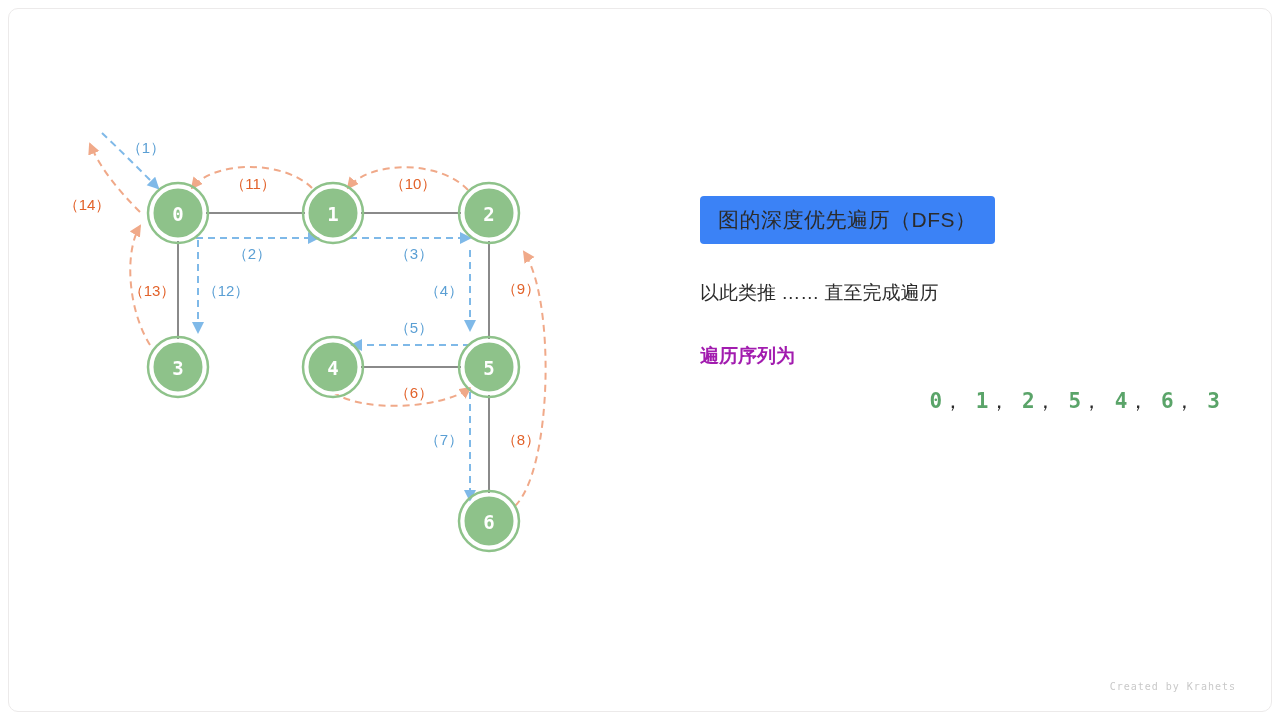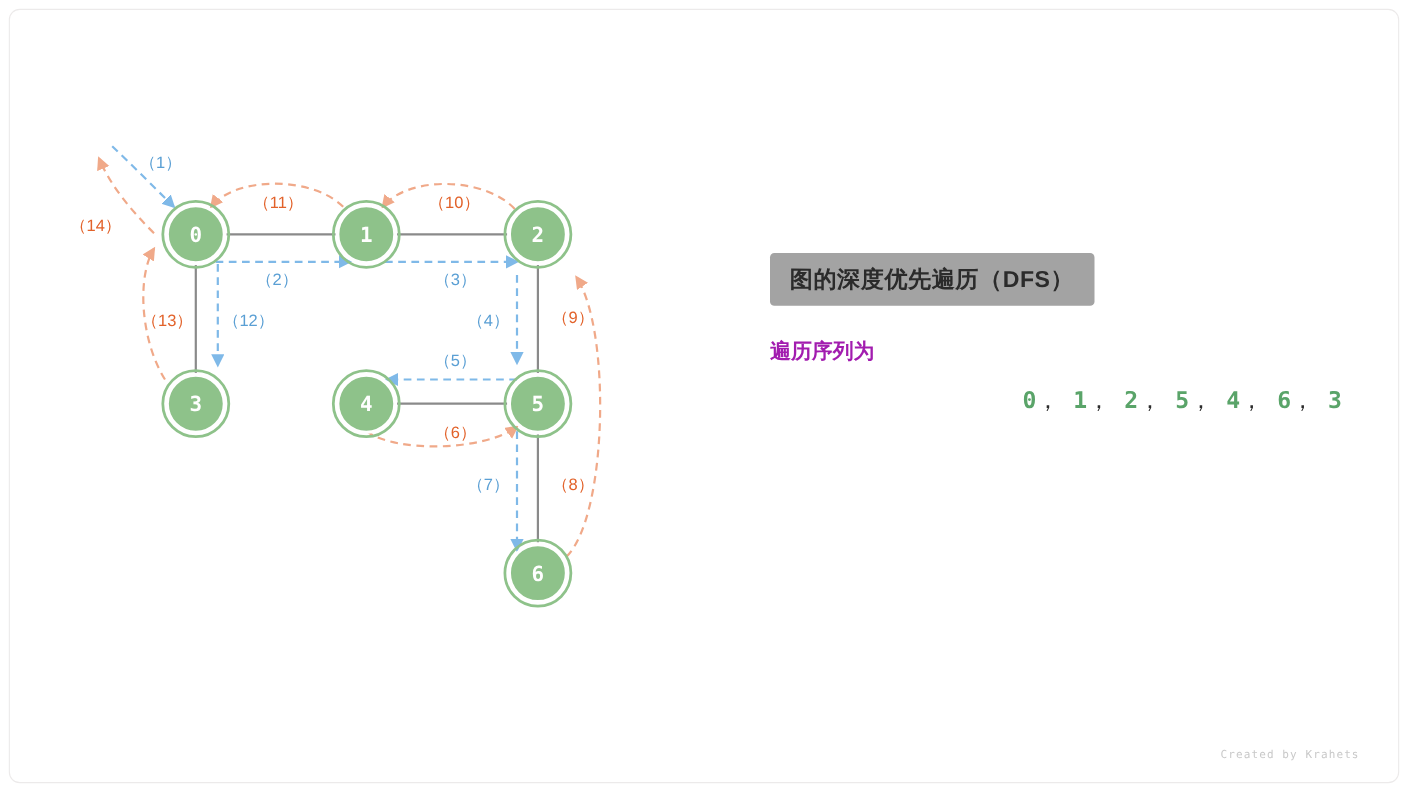--- a/index.html
+++ b/index.html
@@ -34,28 +34,27 @@
     height: 720px;
   }
   .panel {
     position: absolute;
     left: 700px;
     top: 196px;
     width: 520px;
   }
   .panel-title {
     display: inline-block;
-    background: #a3a3a3;
+    background: #3b82f6;
     color: #2b2b2b;
     font-size: 21px;
-    font-weight: bold;
+    font-weight: normal;
     padding: 10px 18px;
     border-radius: 4px;
     letter-spacing: 0.5px;
-    margin-top: 34px;
   }
   .body-lines {
     margin-top: 26px;
     color: #2b2b2b;
     font-size: 19px;
     line-height: 45px;
   }
   .body-line {
     white-space: nowrap;
   }
@@ -244,20 +243,21 @@
       <text class="lbl-blue" x="226" y="296">（12）</text>
       <text class="lbl-orange" x="152" y="296">（13）</text>
       <text class="lbl-orange" x="87" y="210">（14）</text>
     </g>
   </svg>
 
   <div class="panel">
     <div class="panel-title">图的深度优先遍历（DFS）</div>
 
     <div class="body-lines">
+      <div class="body-line">以此类推 …… 直至完成遍历</div>
     </div>
 
     <div class="seq-title">遍历序列为</div>
     <div class="seq-values">
       <span>0</span><span class="sep">，</span>
       <span>1</span><span class="sep">，</span>
       <span>2</span><span class="sep">，</span>
       <span>5</span><span class="sep">，</span>
       <span>4</span><span class="sep">，</span>
       <span>6</span><span class="sep">，</span>

